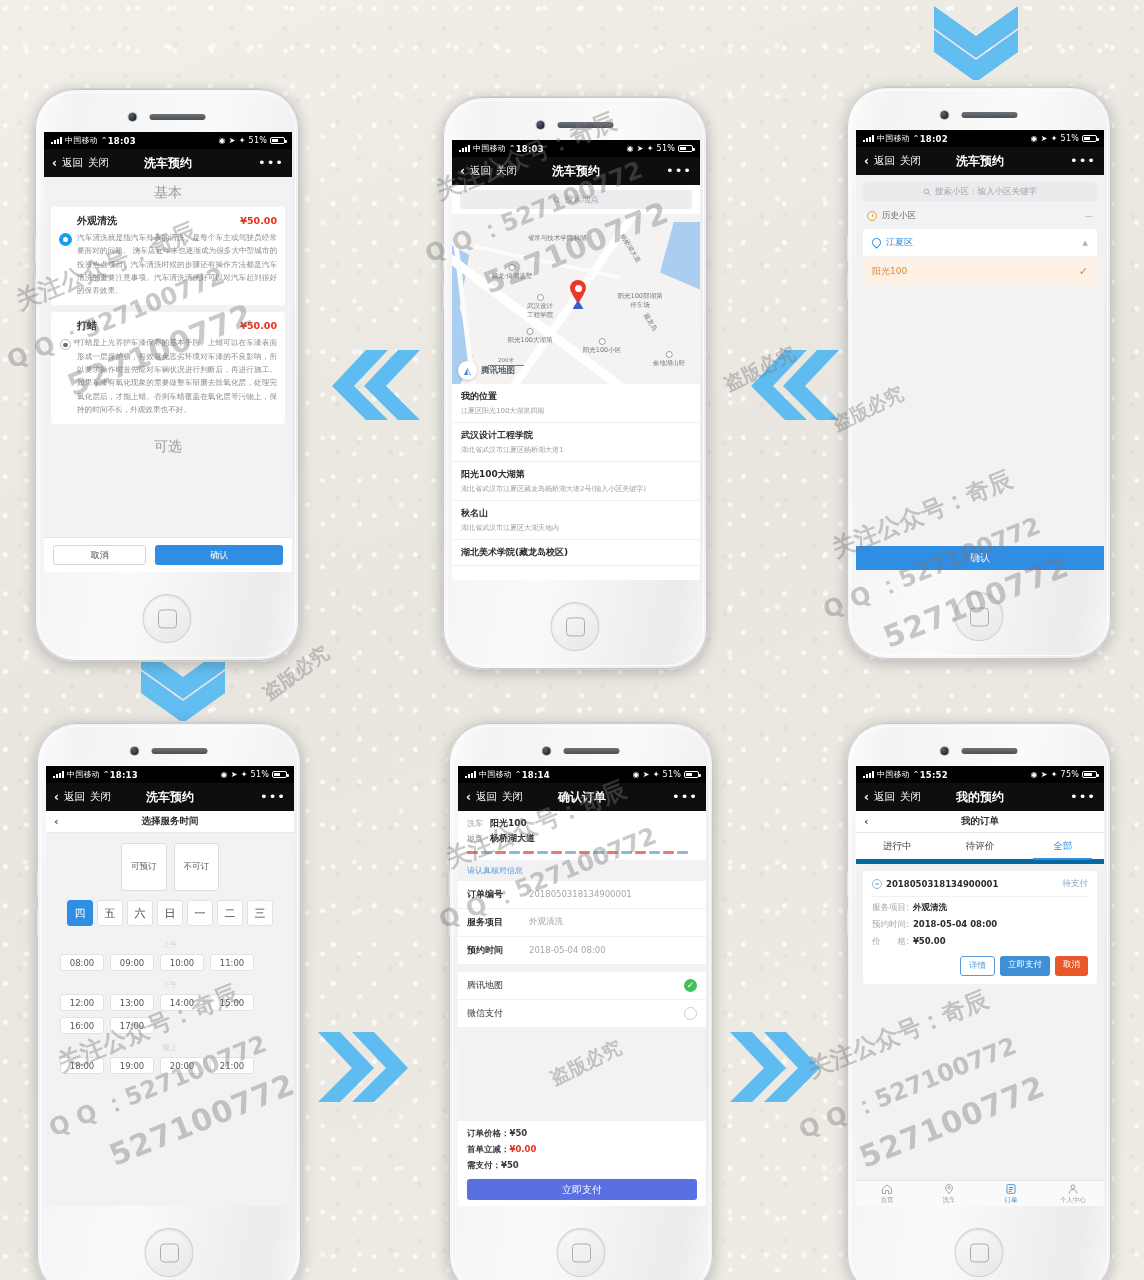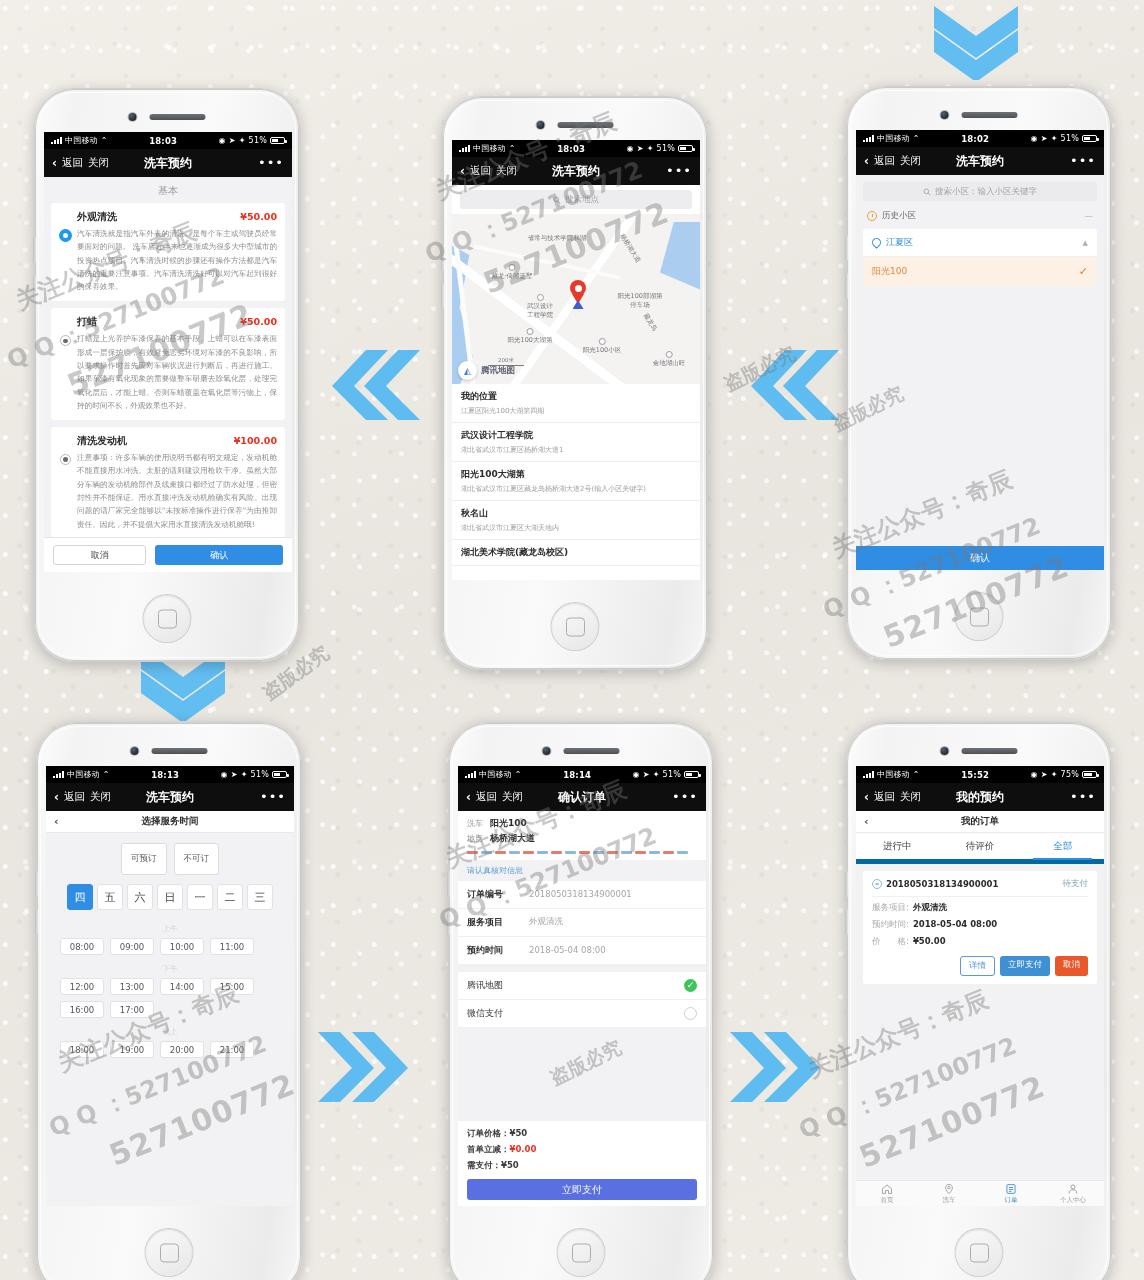--- a/index.html
+++ b/index.html
@@ -55,41 +55,41 @@
 
   
   .statusbar { height:17px; background:#000; color:#fff; display:flex;
     align-items:center; padding:0 7px; font-size:8px; letter-spacing:.2px; }
   .sb-left { display:flex; align-items:center; gap:3px; }
   .sig { display:flex; align-items:flex-end; gap:1px; height:7px; }
   .sig i { width:2px; background:#fff; display:block; }
   .sig i:nth-child(1){height:2.5px}.sig i:nth-child(2){height:4px}
   .sig i:nth-child(3){height:5.5px}.sig i:nth-child(4){height:7px}
   .wifi { font-size:8px; }
-  .sb-mid { flex:1; text-align:center; font-weight:600; font-size:8.5px; }
+  .sb-mid { flex:1; text-align:left; font-weight:600; font-size:8.5px; }
   .sb-right { display:flex; align-items:center; gap:3px; font-size:8px; }
   .batt { width:15px; height:7px; border:1px solid #fff; border-radius:2px;
           position:relative; padding:1px; }
   .batt::after { content:""; position:absolute; right:-2.5px; top:2px;
           width:1.5px; height:3px; background:#fff; border-radius:0 1px 1px 0; }
   .batt i { display:block; height:100%; background:#fff; }
 
   
   .navbar { height:28px; background:#0e0e0e; color:#fff; display:flex;
     align-items:center; padding:0 8px; position:relative; }
   .nav-left { display:flex; align-items:center; gap:5px; font-size:10.5px; }
   .chev { font-size:12px; line-height:1; font-weight:700; }
   .nav-title { position:absolute; left:0; right:0; text-align:center;
     font-size:12px; font-weight:700; pointer-events:none; }
   .nav-dots { margin-left:auto; font-size:13px; letter-spacing:1px; line-height:.6; z-index:2;}
 
   .body-area { height:395px; background:#f2f2f4; overflow:hidden; position:relative; }
 
   
-  .sec-label { text-align:center; font-size:10px; color:#9a9a9e; padding:7px 0 5px; }
+  .sec-label { text-align:center; font-size:14px; color:#9a9a9e; padding:7px 0 5px; }
   .svc-card { background:#fff; margin:0 7px 7px; border-radius:3px; padding:7px 8px 8px 0;
     display:flex; gap:6px; }
   .radio { width:11px; height:11px; border-radius:50%; flex:0 0 11px;
     margin:20px 0 0 9px; position:relative; }
   .radio.on { background:#1a9bf0; box-shadow:0 0 0 1px #1a9bf0; }
   .radio.on::after{content:"";position:absolute;inset:2.6px;border-radius:50%;background:#fff;}
   .radio.off { border:1.3px solid #b8b8bc; background:#fff; }
   .radio.off::after{content:"";position:absolute;inset:2.2px;border-radius:50%;background:#6a6a6e;}
   .svc-main { flex:1; min-width:0; }
   .svc-head { display:flex; justify-content:space-between; align-items:baseline; }
@@ -166,21 +166,21 @@
     align-items:center; justify-content:center; }
 
   
   .subbar { height:22px; background:#fff; border-bottom:1px solid #e9e9eb;
     display:flex; align-items:center; position:relative; padding:0 8px; }
   .subbar .bk { font-size:11px; color:#4a4a4f; font-weight:700; }
   .subbar .tt { position:absolute; left:0; right:0; text-align:center;
     font-size:9.5px; color:#2b2b2f; font-weight:700; }
   .legend { display:flex; justify-content:center; gap:7px; padding:10px 0 9px; }
   .legend span { border:1px solid #dcdce0; background:#fff; border-radius:3px;
-    padding:9px 9px; font-size:8.5px; color:#55555a; }
+    padding:17px 9px; font-size:8.5px; color:#55555a; }
   .days { display:flex; justify-content:center; gap:4px; padding:0 7px 9px; }
   .day { width:26px; height:26px; border:1px solid #e2e2e6; background:#fff;
     border-radius:3px; font-size:11px; color:#44444a; display:flex;
     align-items:center; justify-content:center; }
   .day.act { background:#2f8de4; border-color:#2f8de4; color:#fff; }
   .period { text-align:center; font-size:7.5px; color:#d2d2d6; padding:5px 0 4px; }
   .slots { display:flex; flex-wrap:wrap; gap:6px; padding:0 14px 4px; }
   .slot { width:44px; height:17px; border:1px solid #e2e2e6; background:#fff;
     border-radius:3px; font-size:8.5px; color:#55555a; display:flex;
     align-items:center; justify-content:center; }
@@ -357,30 +357,20 @@
         <span class="radio off"></span>
         <div class="svc-main">
           <div class="svc-head">
             <span class="svc-title">打蜡</span>
             <span class="svc-price">¥50.00</span>
           </div>
           <div class="svc-desc">打蜡是上光养护车漆保养的基本手段。上蜡可以在车漆表面形成一层保护膜，有效避免恶劣环境对车漆的不良影响，所以要求操作时首先应对车辆状况进行判断后，再进行施工。如果车漆有氧化现象的需要做整车研磨去除氧化层，处理完氧化层后，才能上蜡。否则车蜡覆盖在氧化层等污物上，保持的时间不长，外观效果也不好。</div>
         </div>
       </div>
 
-      <div class="svc-card">
-        <span class="radio off"></span>
-        <div class="svc-main">
-          <div class="svc-head">
-            <span class="svc-title">清洗发动机</span>
-            <span class="svc-price">¥100.00</span>
-          </div>
-          <div class="svc-desc">注意事项：许多车辆的使用说明书都有明文规定，发动机舱不能直接用水冲洗。太脏的话则建议用枪吹干净。虽然大部分车辆的发动机舱部件及线束接口都经过了防水处理，但密封性并不能保证。用水直接冲洗发动机舱确实有风险。出现问题的话厂家完全能够以"未按标准操作进行保养"为由推卸责任。因此，并不提倡大家用水直接清洗发动机舱哦!</div>
-        </div>
-      </div>
 
       <div class="sec-label">可选</div>
 
       <div class="footbar">
         <div class="btn-ghost">取消</div>
         <div class="btn-blue">确认</div>
       </div>
     </div>
   </div>
   <div class="homebtn"></div>

